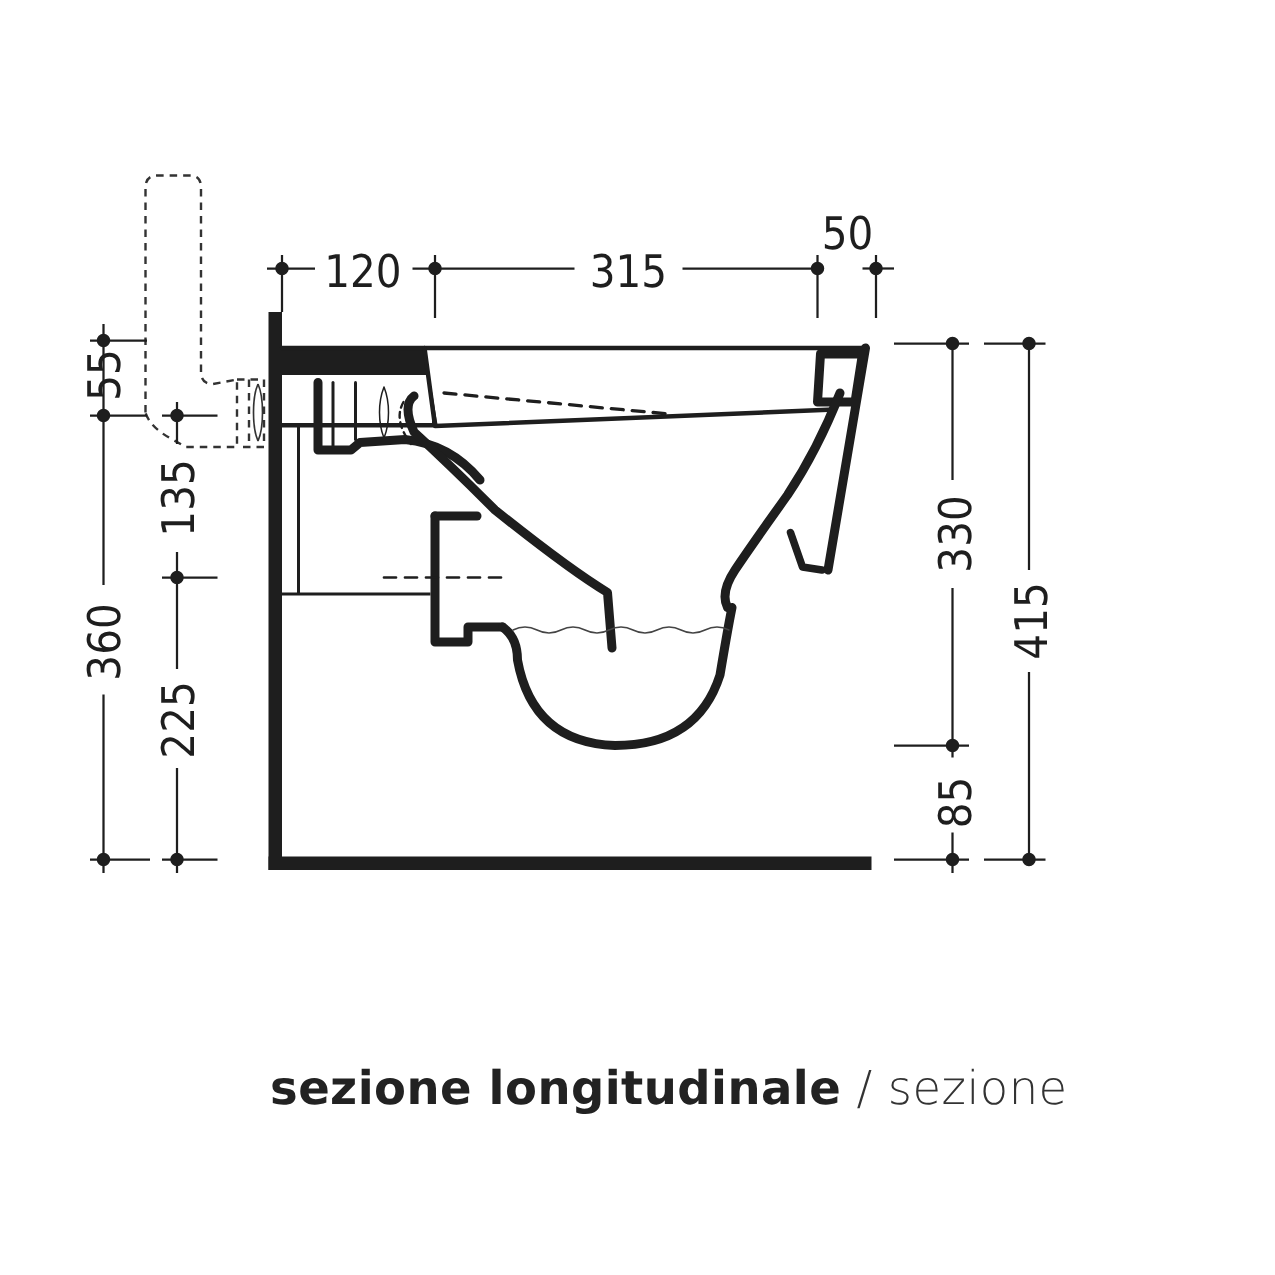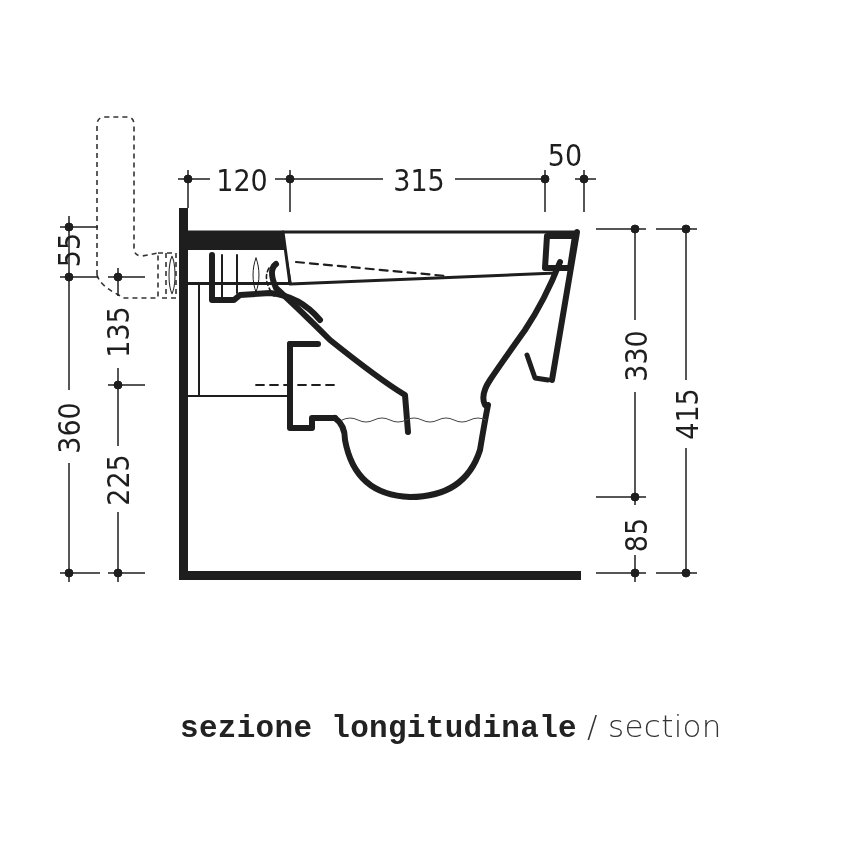--- a/index.html
+++ b/index.html
@@ -1,20 +1,20 @@
 <!DOCTYPE html>
 <html><head>
 <meta charset="utf-8">
 <style>
   html, body { margin: 0; padding: 0; background: #ffffff; }
   body { width: 850px; height: 850px; position: relative; overflow: hidden; font-family: "DejaVu Sans", sans-serif; }
   #drawing { position: absolute; left: 0; top: 0; width: 850px; height: 850px; }
   .dim-text { font-family: "DejaVu Sans Condensed", "DejaVu Sans", sans-serif; font-size: 30px; fill: #1e1e1e; }
   .caption { position: absolute; left: 180px; top: 708px; font-size: 31px; color: #222; white-space: nowrap; letter-spacing: 0.3px; font-family: "DejaVu Sans", sans-serif; }
-  .caption .it { font-weight: 600; font-family: Liberation Mono, monospace; }
+  .caption .it { font-weight: 600; }
   .caption .en { font-weight: 300; color: #333; }
   .caption .sep { color: #333; font-weight: 300; }
 </style>
 </head>
 <body>
 
 <svg id="drawing" viewBox="0 0 850 850" xmlns="http://www.w3.org/2000/svg">
 
   <g>
     <rect x="179" y="208" width="9" height="372" fill="#1e1e1e"></rect>
@@ -124,14 +124,14 @@
     <line x1="656" y1="573" x2="697" y2="573" stroke-width="1.5"></line>
     <circle cx="686" cy="229" r="4"></circle>
       <circle cx="686" cy="573" r="4"></circle>
   </g>
   <text class="dim-text" transform="translate(647,356) rotate(-90)" text-anchor="middle">330</text>
   <text class="dim-text" transform="translate(647,535) rotate(-90)" text-anchor="middle">85</text>
   <text class="dim-text" transform="translate(698,414) rotate(-90)" text-anchor="middle">415</text>
 </svg>
 
 <div class="caption">
-  <span class="it">sezione longitudinale</span><span class="sep"> / </span><span class="en">section</span>
+  <span class="it">sezione longitudinale</span><span class="sep"> / </span><span class="en">sezione</span>
 </div>
 
 </body></html>

